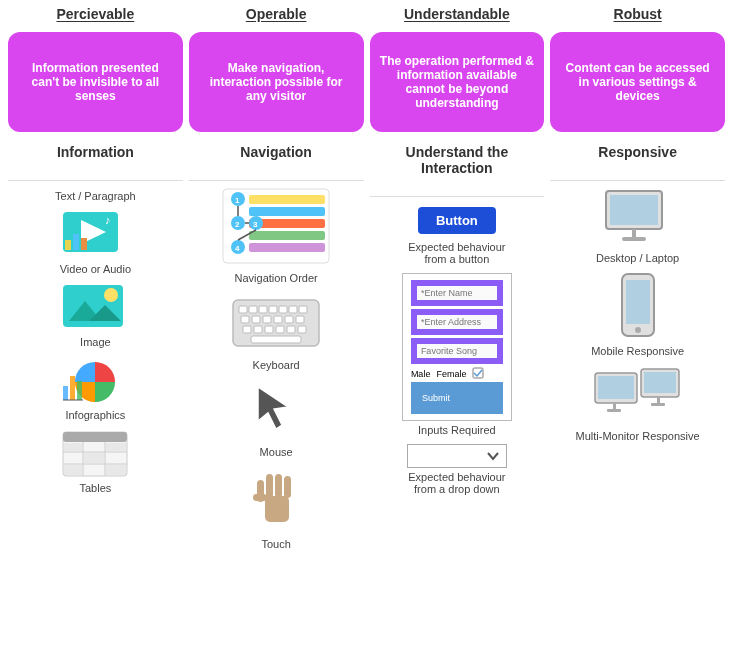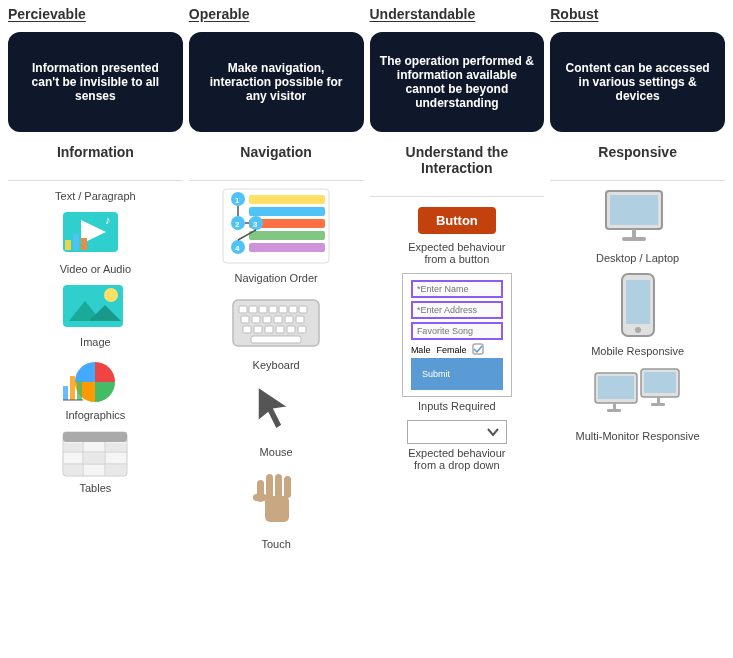--- a/index.html
+++ b/index.html
@@ -18,21 +18,21 @@
       gap: 6px;
     }
     .column {
       flex: 1;
       display: flex;
       flex-direction: column;
       align-items: center;
       gap: 0;
     }
     .column-header-teal {
-      background: #0f172a;
+      background: #d946ef;
       border-radius: 12px;
       color: #fff;
       font-weight: bold;
       font-size: 12px;
       text-align: center;
       padding: 12px 10px;
       width: 100%;
       min-height: 100px;
       display: flex;
       align-items: center;
@@ -52,20 +52,21 @@
     
     .top-labels {
       display: flex;
       flex-direction: row;
       width: 733px;
       padding: 6px 8px 2px 8px;
       gap: 6px;
     }
     .top-label {
       flex: 1;
+      text-align: center;
       font-size: 14px;
       font-weight: bold;
       color: #333;
       text-decoration: underline;
       text-underline-offset: 2px;
     }
     
     .item-block {
       display: flex;
       flex-direction: column;
@@ -82,39 +83,39 @@
     
     .icon-box {
       width: 70px;
       height: 50px;
       display: flex;
       align-items: center;
       justify-content: center;
     }
     
     .btn-demo {
-      background: #c2410c;
+      background: #1d4ed8;
       color: #fff;
       border-radius: 4px;
       padding: 6px 18px;
       font-size: 13px;
       font-weight: bold;
       display: inline-block;
       margin: 4px 0;
     }
     
     .form-demo {
       border: 1px solid #bbb;
       padding: 6px 8px;
       width: 110px;
       background: #fff;
     }
     .form-demo input[type=text] {
       width: 100%;
-      border: 2px solid #8b5cf6;
+      border: 6px solid #8b5cf6;
       font-size: 9px;
       padding: 2px 4px;
       margin-bottom: 3px;
       display: block;
     }
     .form-demo .radio-row {
       display: flex;
       gap: 6px;
       font-size: 9px;
       margin-bottom: 3px;

